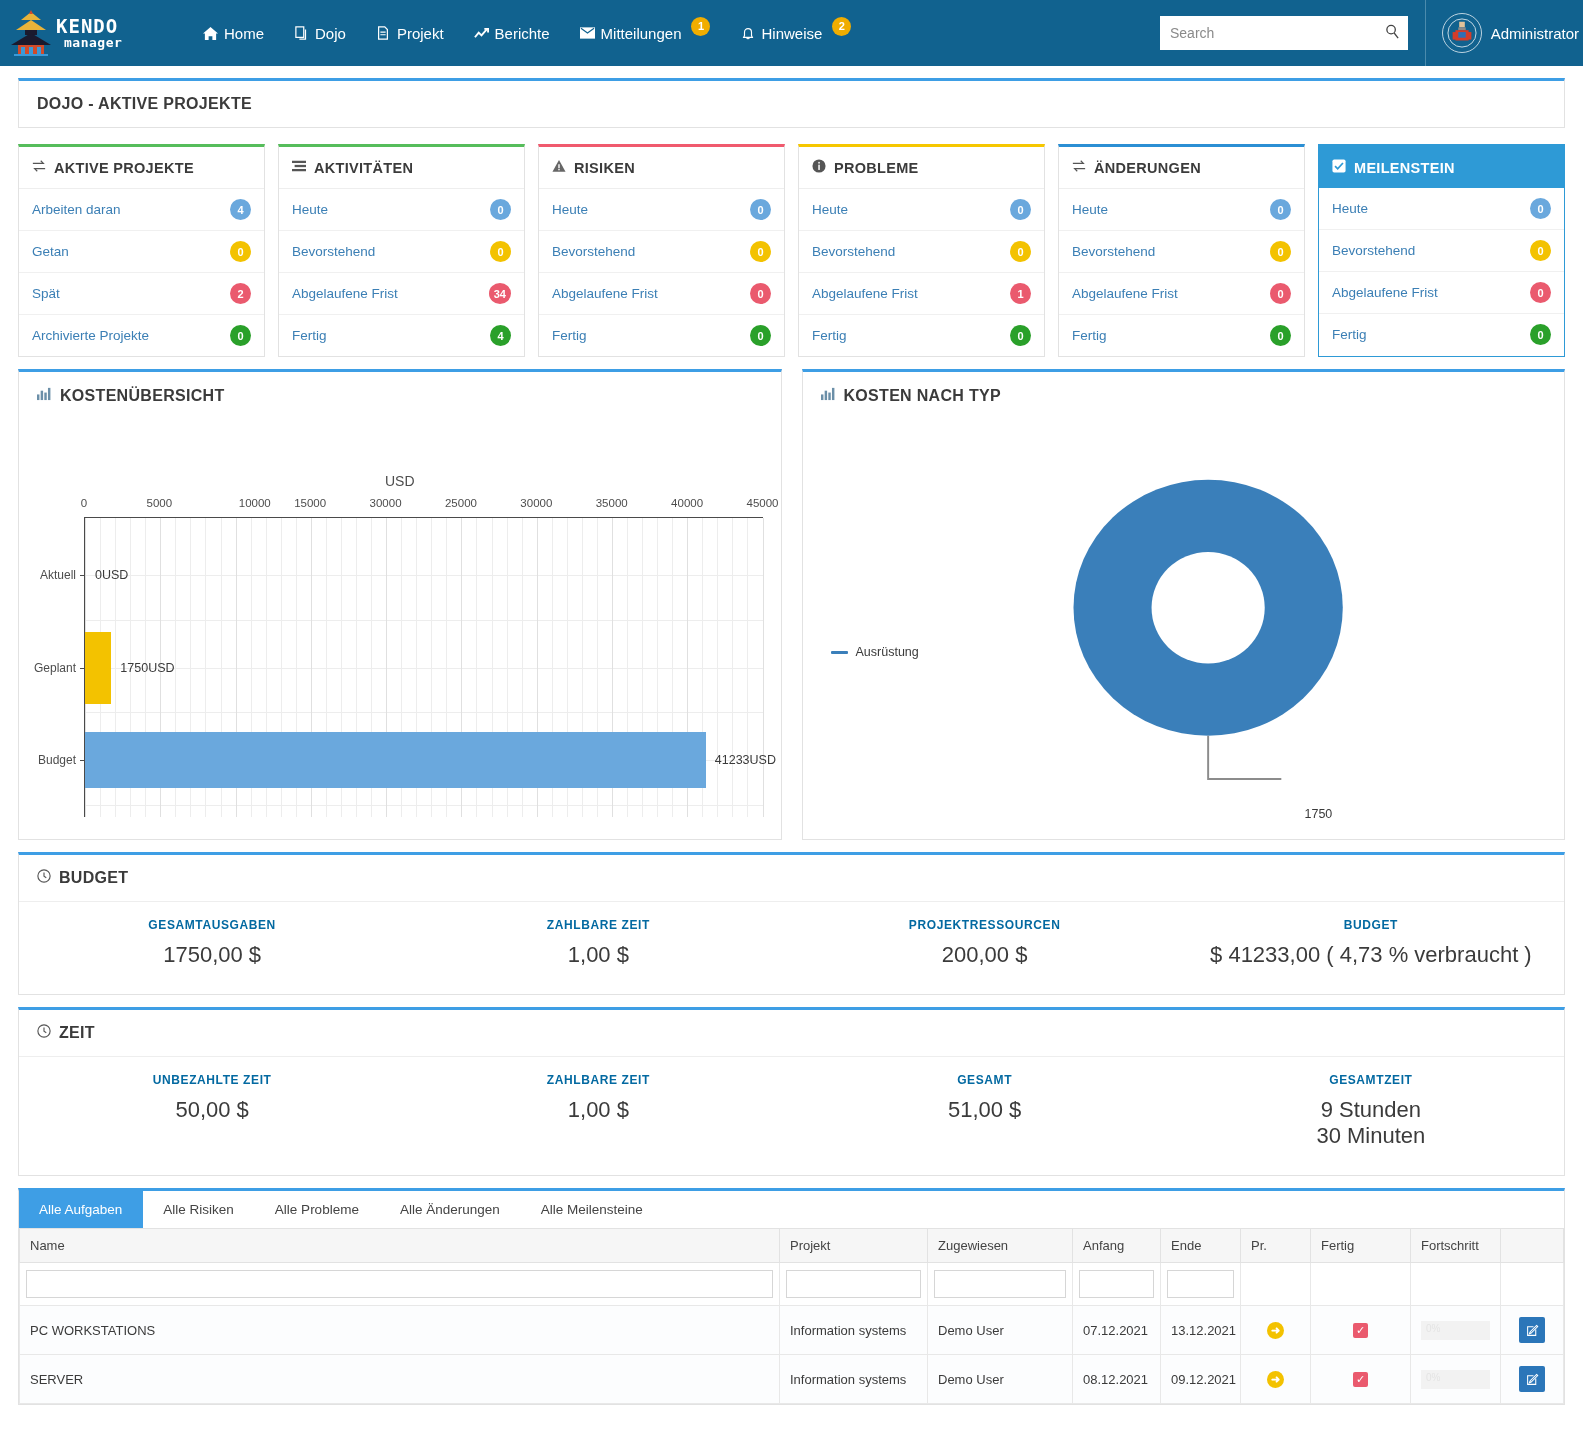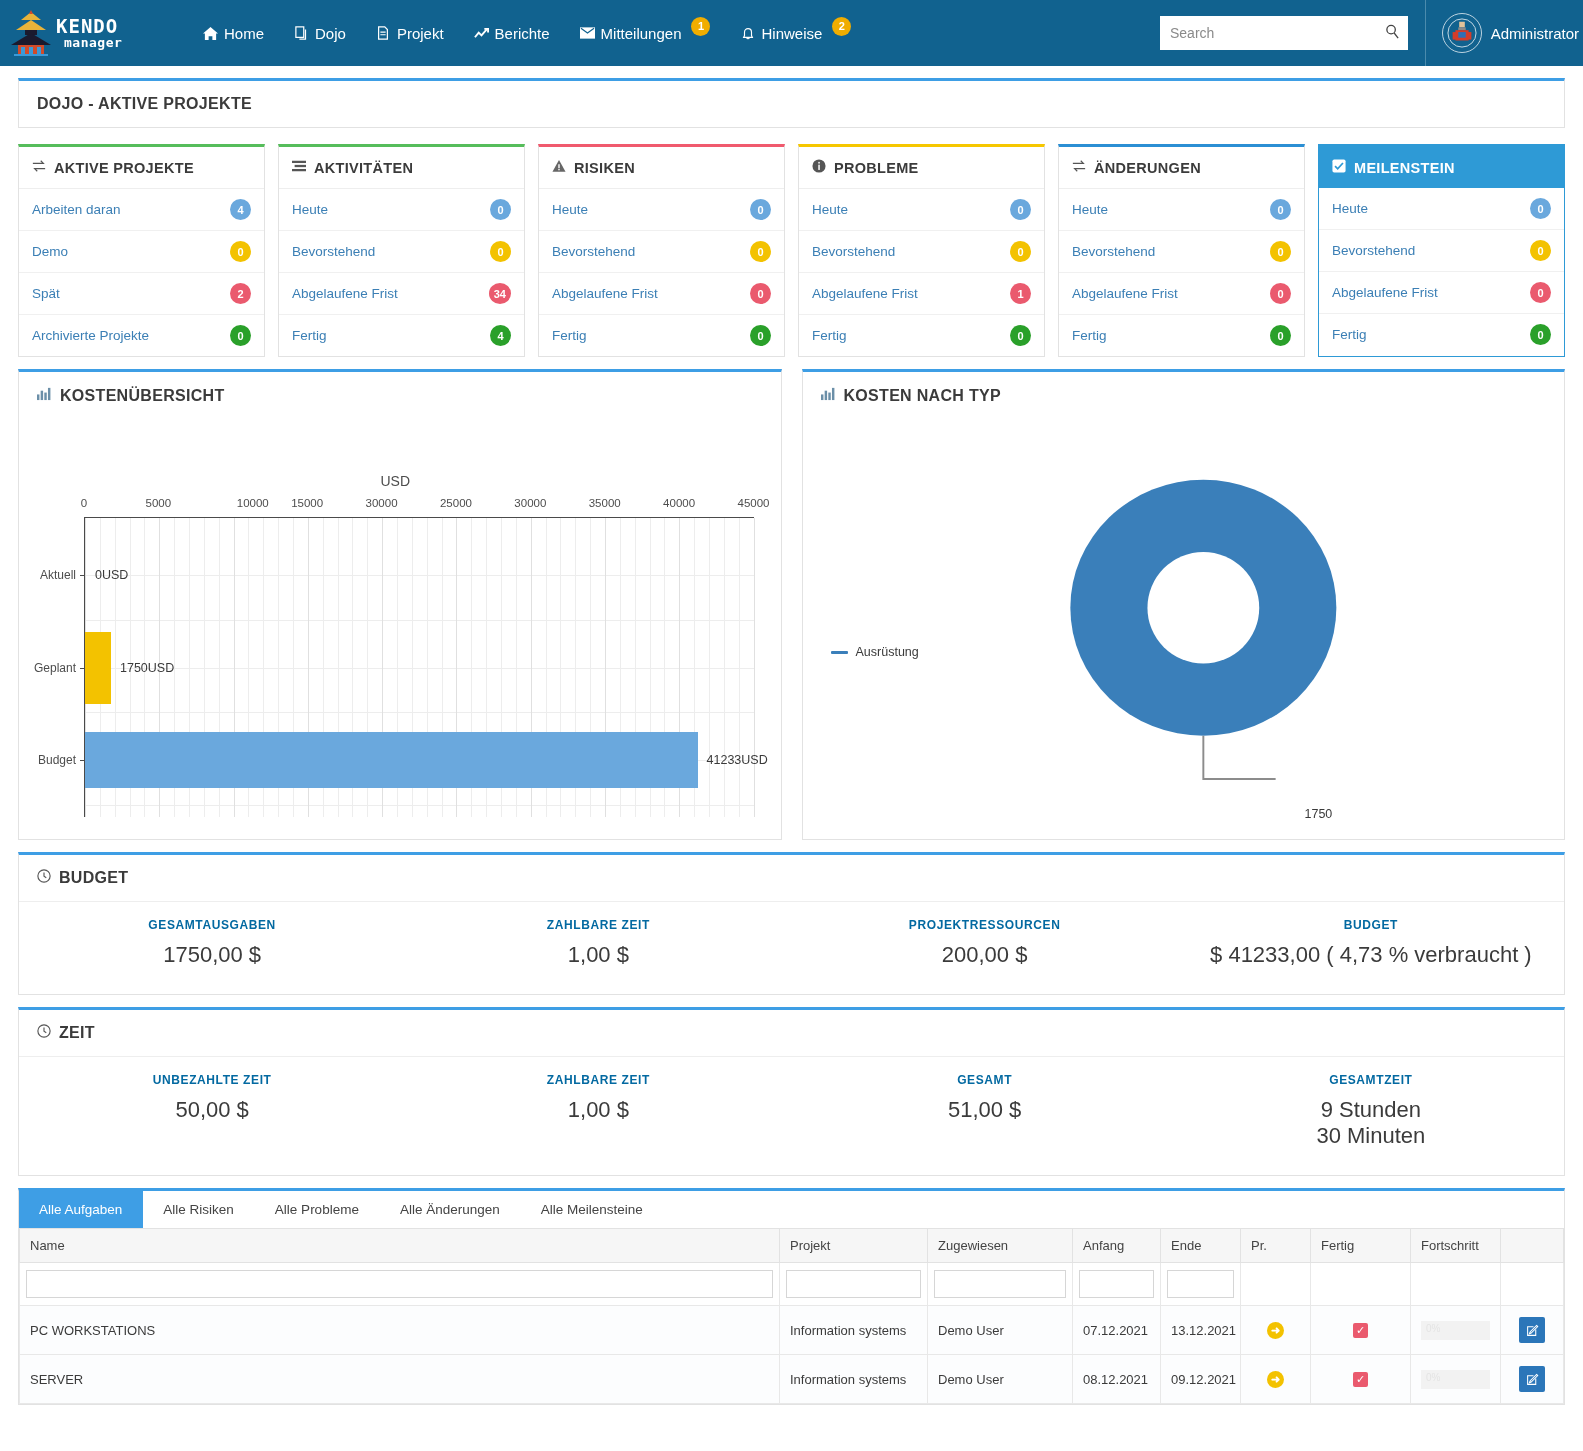--- a/index.html
+++ b/index.html
@@ -119,21 +119,21 @@
     color: #fff; font-size: 11px; font-weight: bold; padding: 0 5px;
   }
   .pill.blue   { background: #6aa8dd; }
   .pill.yellow { background: #f3c200; }
   .pill.red    { background: #ea5a6e; }
   .pill.green  { background: #2aa02a; }
 
   
   .charts-row { display: flex; gap: 20px; }
   .chart-panel { flex: 1; }
-  .chart-body { height: 420px; position: relative; padding: 6px 19px 10px 10px; }
+  .chart-body { height: 420px; position: relative; padding: 6px 10px 10px 10px; }
 
   .bar-chart { position: relative; width: 100%; height: 100%; }
   .axis-title {
     position: absolute; left: 0; right: 0; top: 48px;
     text-align: center; font-size: 14px; color: #4d4d4d;
   }
   .xticks { position: absolute; left: 55px; right: 8px; top: 72px; height: 16px; }
   .xtick { position: absolute; transform: translateX(-50%); font-size: 11.5px; color: #4d4d4d; }
   .plot {
     position: absolute; left: 55px; right: 8px; top: 92px; bottom: 12px;
@@ -344,21 +344,21 @@
               <path d="M1 5h12l-3-3M15 11H3l3 3"></path>
             </svg>
         </span>
         <span>AKTIVE PROJEKTE</span>
       </div>
       <div class="card-row">
         <a>Arbeiten daran</a>
         <span class="pill blue">4</span>
       </div>
       <div class="card-row">
-        <a>Demo</a>
+        <a>Getan</a>
         <span class="pill yellow">0</span>
       </div>
       <div class="card-row">
         <a>Spät</a>
         <span class="pill red">2</span>
       </div>
       <div class="card-row">
         <a>Archivierte Projekte</a>
         <span class="pill green">0</span>
       </div>

